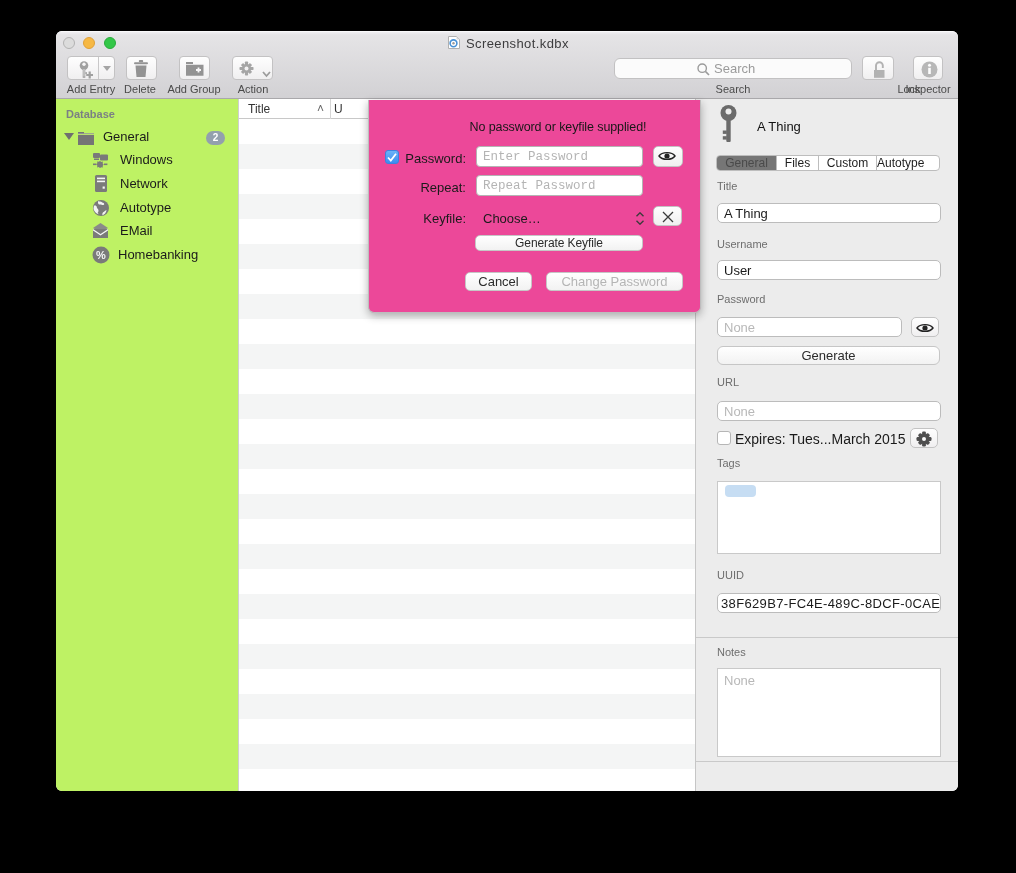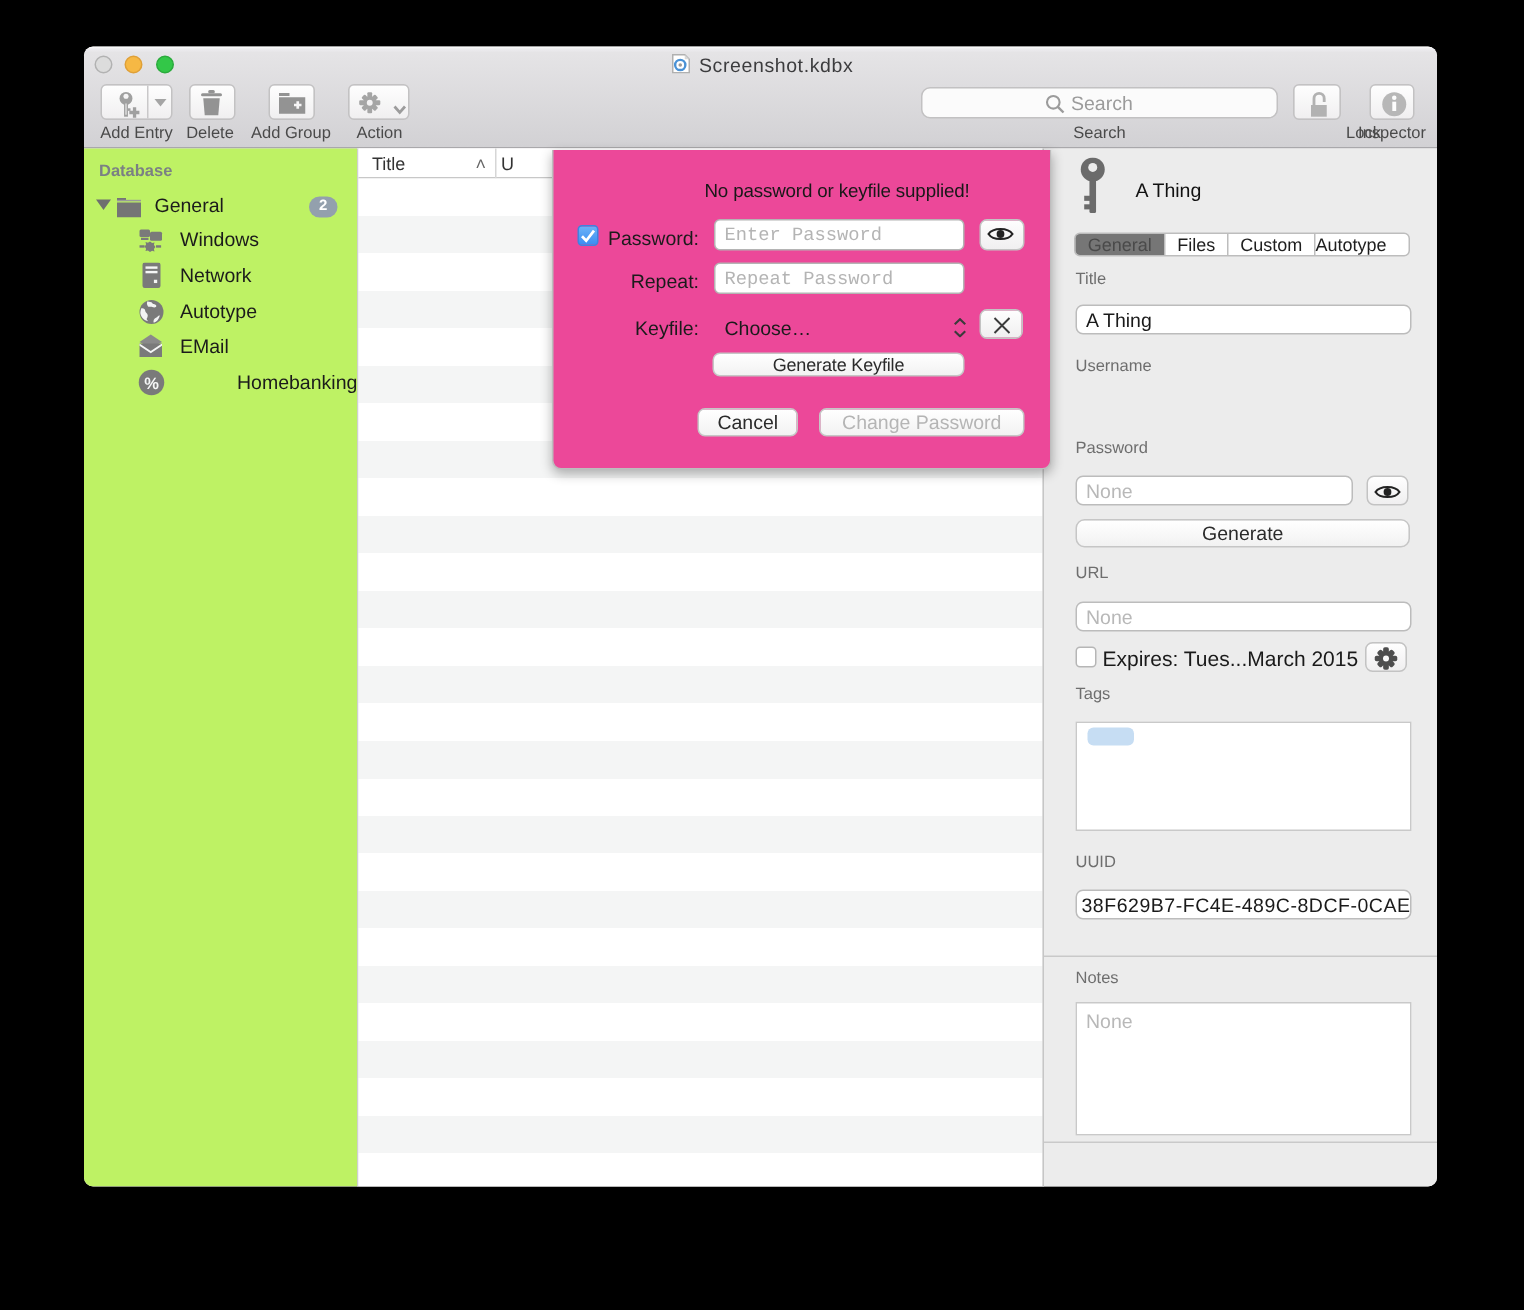--- a/index.html
+++ b/index.html
@@ -198,21 +198,21 @@
             <path d="M2 7h15v9H2z" fill="#7a7a7a"></path>
             <path d="M2 7l7.5 5L17 7v1.5l-7.5 5L2 8.5z" fill="#f5f6f6"></path>
           </svg>
       <span style="position:absolute;left:64px;top:3px;">EMail</span>
     </div>
     <div class="srow" style="top:145px;">
       <svg class="abs" style="left:36px;top:2px;" width="18" height="18" viewBox="0 0 18 18">
             <circle cx="9" cy="9" r="8.5" fill="#7a7a7a"></circle>
             <text x="9" y="13" font-family="Liberation Sans" font-size="11" font-weight="bold" fill="#f5f6f6" text-anchor="middle">%</text>
           </svg>
-      <span style="position:absolute;left:62px;top:3px;margin-left:40px;">Homebanking</span>
+      <span style="position:absolute;left:62px;top:3px;">Homebanking</span>
     </div>
   </div>
   <div id="list">
     <div id="lheader">
           <span style="position:absolute;left:9px;top:3px;">Title</span>
       <span style="position:absolute;left:78px;top:3px;color:#666;">˄</span>
       <span class="abs" style="left:91px;top:0;width:1px;height:20px;background:#d6d6d6;"></span>
       <span style="position:absolute;left:95px;top:3px;">U</span>
     </div>
     <div id="stripes"></div>
@@ -230,20 +230,21 @@
     <div class="abs" style="left:61px;top:20px;font-size:13px;color:#111;">A Thing</div>
     <div class="abs" id="segs" style="left:20px;top:56px;width:224px;height:16px;border:1px solid #bdbdbd;border-radius:4px;background:#fff;font-size:12px;color:#1e1e1e;">
       <div class="abs" style="left:0;top:0;width:59px;height:14px;background:#767676;color:#4a4a4a;border-radius:3px 0 0 3px;text-align:center;line-height:14px;">General</div>
       <div class="abs" style="left:59px;top:0;width:42px;height:14px;border-left:1px solid #bdbdbd;text-align:center;line-height:14px;">Files</div>
       <div class="abs" style="left:101px;top:0;width:58px;height:14px;border-left:1px solid #bdbdbd;text-align:center;line-height:14px;">Custom</div>
       <div class="abs" style="left:159px;top:0;width:49px;height:14px;border-left:1px solid #bdbdbd;line-height:14px;">Autotype</div>
     </div>
     <div class="ilabel" style="left:21px;top:81px;">Title</div>
     <div class="ifield" style="top:104px;">A Thing</div>
     <div class="ilabel" style="left:21px;top:139px;">Username</div>
+    <div class="ifield" style="top:161px;">User</div>
     <div class="ilabel" style="left:21px;top:194px;">Password</div>
     <div class="ifield" style="top:218px;width:185px;"><span class="ph">None</span></div>
     <div class="sqbtn" style="left:215px;top:218px;">
       <svg width="18" height="12" viewBox="0 0 18 12" style="position:absolute;left:4px;top:3.5px;">
         <path d="M1 6 C4 1.5 14 1.5 17 6 C14 10.5 4 10.5 1 6 Z" fill="none" stroke="#222" stroke-width="1.4"></path>
         <circle cx="9" cy="6" r="2.6" fill="#222"></circle>
           </svg>
     </div>
     <div class="btn" style="left:21px;top:247px;width:223px;height:19px;font-size:13px;line-height:18px;border-radius:6px;">Generate</div>
     <div class="ilabel" style="left:21px;top:277px;">URL</div>

